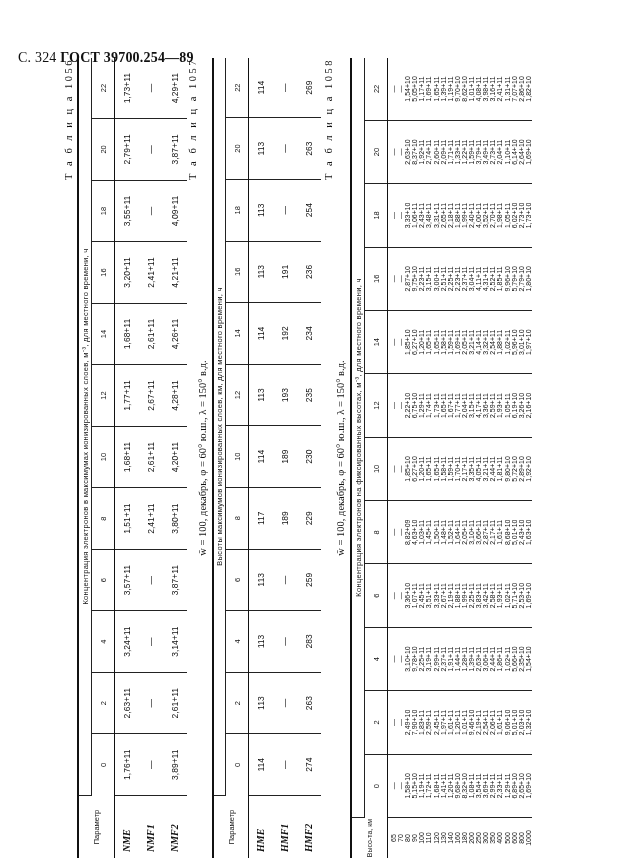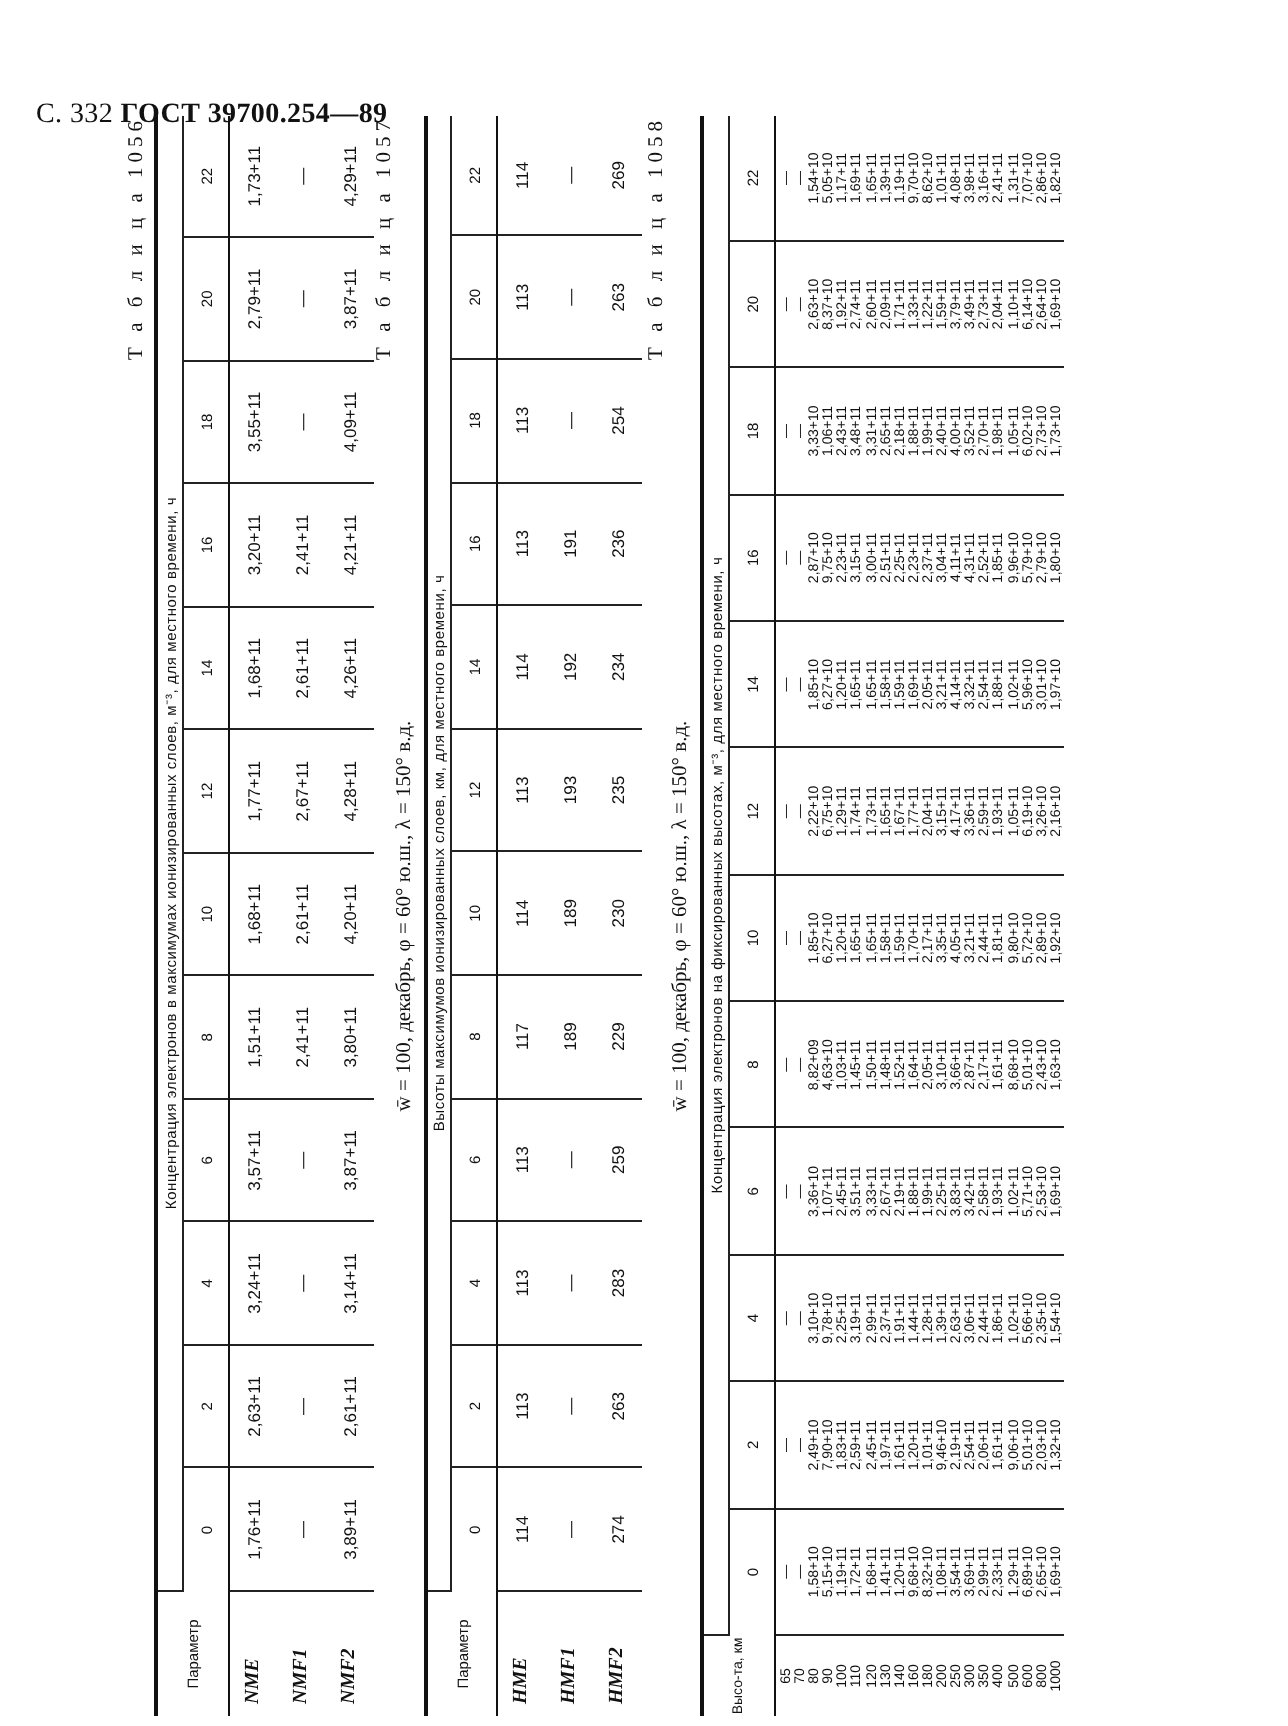--- a/index.html
+++ b/index.html
@@ -22,21 +22,21 @@
   .hrow th { border-bottom:1.5px solid #111; height:22px; }
   .param { font-style:italic; font-weight:bold; font-family:"Liberation Serif", serif; font-size:10px; text-align:left; padding-left:6px; }
   .big td { font-size:7px; line-height:7.1px; font-family:"Liberation Sans Narrow","Liberation Sans", sans-serif; }
   .big td.c { border-left:1px solid #222; vertical-align:top; padding-top:2px; }
   .stack div { white-space:nowrap; }
 </style>
 </head>
 <body>
 
 <div class="page-header">
-  <span class="c">С. 332</span>
+  <span class="c">С. 324</span>
   <span>ГОСТ 39700.254—89</span>
 </div>
 
 <div class="rot">
 
   <div class="tbl-block" style="top:8px;">
     <div class="tnum" style="top:0;">Т а б л и ц а 1056</div>
     <table class="grid topline" style="margin-top:14px;">
       <tbody>
           <tr>

